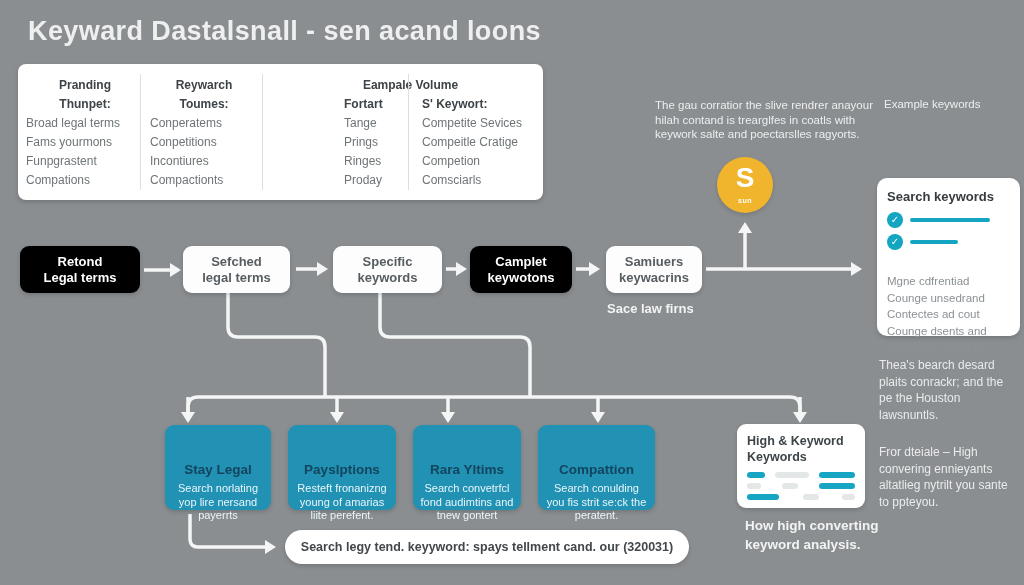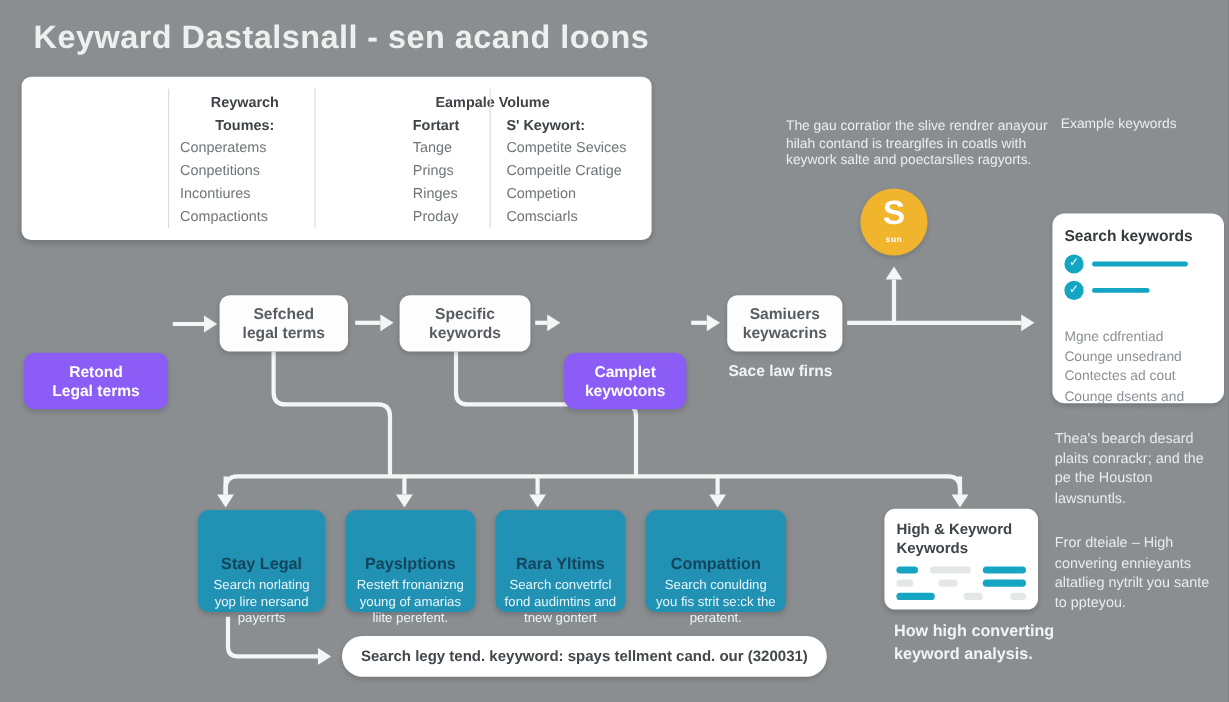--- a/index.html
+++ b/index.html
@@ -55,26 +55,26 @@
   svg.conn path { stroke:#f4f5f5; stroke-width:3.5; fill:none; }
   svg.conn polygon { fill:#f4f5f5; }
 
   
   .fbox {
     top:246px; height:47px; border-radius:9px;
     display:flex; flex-direction:column; justify-content:center; align-items:center;
     font-size:13px; font-weight:600; line-height:16px; text-align:center;
     box-shadow:0 2px 4px rgba(0,0,0,0.16);
   }
-  .fbox.teal  { background:#8b5cf6; color:#ffffff;margin-top:48px; }
+  .fbox.teal  { background:#000000; color:#ffffff; }
   .fbox.white { background:#fdfdfd; color:#575d61; }
   .fb1 { left:20px;  width:120px; }
   .fb2 { left:183px; width:107px; }
   .fb3 { left:333px; width:109px; }
-  .fb4 { left:470px; width:102px;border-radius:10px; }
+  .fb4 { left:470px; width:102px; }
   .fb5 { left:606px; width:96px; }
   .sace { left:607px; top:301px; font-size:13px; font-weight:600; color:#f2f4f4; }
 
   
   .bbox {
     top:425px; height:85px; background:#2191b4; border-radius:9px;
     color:#e9f6fa; text-align:center; padding:9px 7px 6px;
     box-shadow:0 2px 4px rgba(0,0,0,0.16);
   }
   .bbox .bt { font-size:13.5px; font-weight:bold; color:#14455e; margin-bottom:5px;margin-top:28px; }
@@ -126,20 +126,28 @@
   }
 </style>
 </head>
 <body>
 
 <div class="canvas">
 
   <div class="abs page-title">Keyward Dastalsnall - sen acand loons</div>
 
   <div class="abs table-card">
+    <div class="tcol c1 center-h">
+      <div class="h">Pranding</div>
+      <div class="h">Thunpet:</div>
+      <div class="it">Broad legal terms</div>
+      <div class="it">Fams yourmons</div>
+      <div class="it">Funpgrastent</div>
+      <div class="it">Compations</div>
+    </div>
     <div class="tcol c2 center-h">
       <div class="h">Reywarch</div>
       <div class="h">Toumes:</div>
       <div class="it">Conperatems</div>
       <div class="it">Conpetitions</div>
       <div class="it">Incontiures</div>
       <div class="it">Compactionts</div>
     </div>
     <div class="tcol c4">
       <div class="h"></div>

